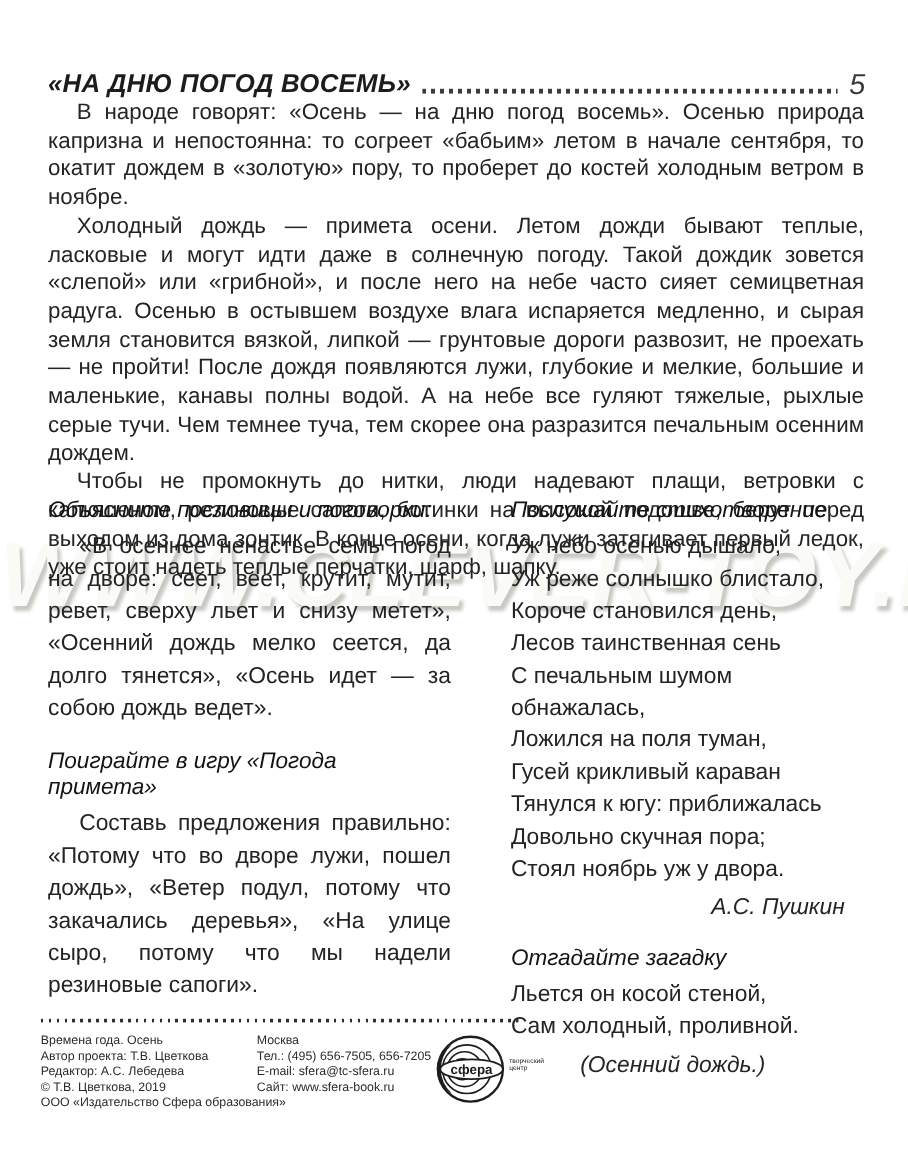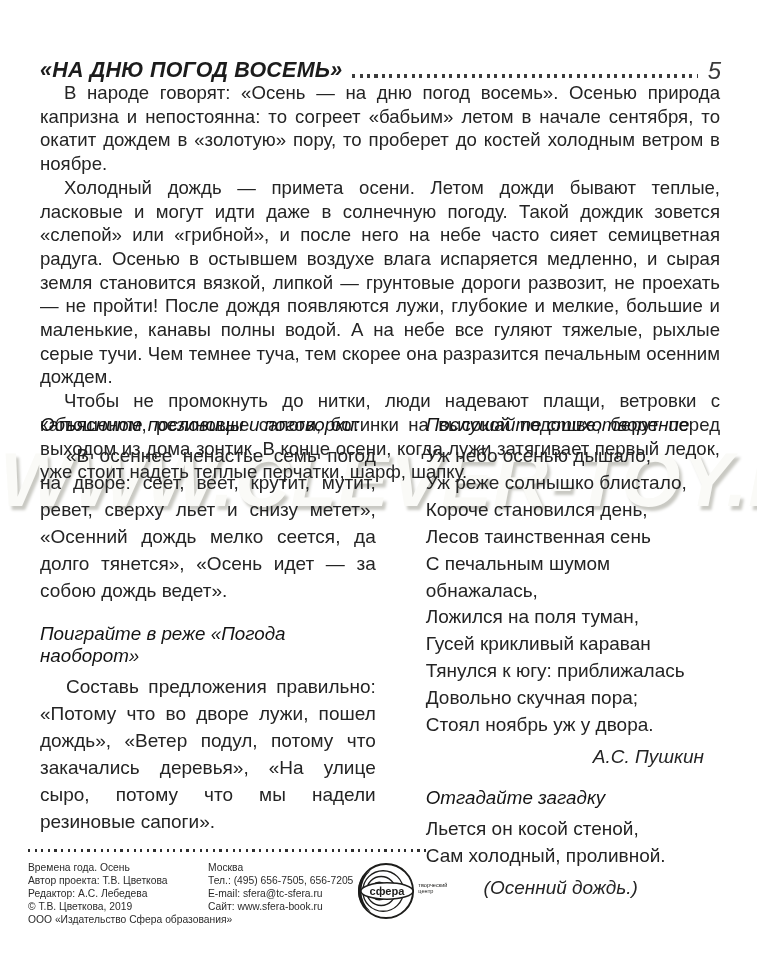--- a/index.html
+++ b/index.html
@@ -28,21 +28,21 @@
   .attribution { margin-top:7px; font-size:19px; font-style:italic; text-align:right; padding-right:18px; color:#242424; }
   .answer { margin-top:7px; font-size:19px; font-style:italic; width:270px; text-align:center; color:#242424; }
   
   .watermark {
     position:absolute; top:436px; left:0; width:100%; text-align:center; z-index:1;
     font-size:76px; font-weight:bold; font-style:italic; letter-spacing:1px; white-space:nowrap;
     color:#fafaf7; text-shadow:3px 4px 3px #c9c9c3, -1px -1px 1px #ffffff;
     pointer-events:none; user-select:none;
   }
   
-  .footer { position:absolute; left:28px; top:849px; width:410px; z-index:2; }
+  .footer { position:absolute; left:34px; top:849px; width:410px; z-index:2; }
   .dotline { width:398px; height:3px; margin-bottom:9px;
     background-image:repeating-linear-gradient(to right,#2f2f2f 0 2.2px,transparent 2.2px 6.6px); }
   .footer-cols { display:flex; align-items:flex-start; }
   .imprint { width:174px; }
   .contacts { width:152px; margin-left:6px; }
   .imprint div, .contacts div { font-size:10.3px; line-height:13px; color:#2b2b2b; white-space:nowrap; }
   .logo-wrap { display:flex; margin-left:4px; margin-top:1px; }
   .tagline { font-size:5.6px; line-height:6.4px; width:36px; margin-left:3px; margin-top:20px; color:#1d1d1b; }
 </style>
 </head>
@@ -63,21 +63,21 @@
     <p>Холодный дождь — примета осени. Летом дожди бывают теплые, ласковые и могут идти даже в солнечную погоду. Такой дождик зовется «слепой» или «грибной», и после него на небе часто сияет семицветная радуга. Осенью в остывшем воздухе влага испаряется медленно, и сырая земля становится вязкой, липкой — грунтовые дороги развозит, не проехать — не пройти! После дождя появляются лужи, глубокие и мелкие, большие и маленькие, канавы полны водой. А на небе все гуляют тяжелые, рыхлые серые тучи. Чем темнее туча, тем скорее она разразится печальным осенним дождем.</p>
     <p>Чтобы не промокнуть до нитки, люди надевают плащи, ветровки с капюшоном, резиновые сапоги, ботинки на высокой подошве, берут перед выходом из дома зонтик. В конце осени, когда лужи затягивает первый ледок, уже стоит надеть теплые перчатки, шарф, шапку.</p>
   </div>
 
   <div class="columns">
 
     <div class="col-left">
       <h3 class="section-heading">Объясните пословицы и поговорки:</h3>
       <p class="col-text">«В осеннее ненастье семь погод на дворе: сеет, веет, крутит, мутит, ревет, сверху льет и снизу метет», «Осенний дождь мелко сеется, да долго тянется», «Осень идет — за собою дождь ведет».</p>
 
-      <h3 class="section-heading mt">Поиграйте в реже «Погода наоборот»</h3>
+      <h3 class="section-heading mt">Поиграйте в игру «Погода примета»</h3>
       <p class="col-text">Составь предложения правильно: «Потому что во дворе лужи, пошел дождь», «Ветер подул, потому что закачались деревья», «На улице сыро, потому что мы надели резиновые сапоги».</p>
     </div>
 
     <div class="col-right">
       <h3 class="section-heading">Послушайте стихотворение</h3>
       <div class="poem">
         <div class="poem-line">Уж небо осенью дышало,</div>
         <div class="poem-line">Уж реже солнышко блистало,</div>
         <div class="poem-line">Короче становился день,</div>
         <div class="poem-line">Лесов таинственная сень</div>

